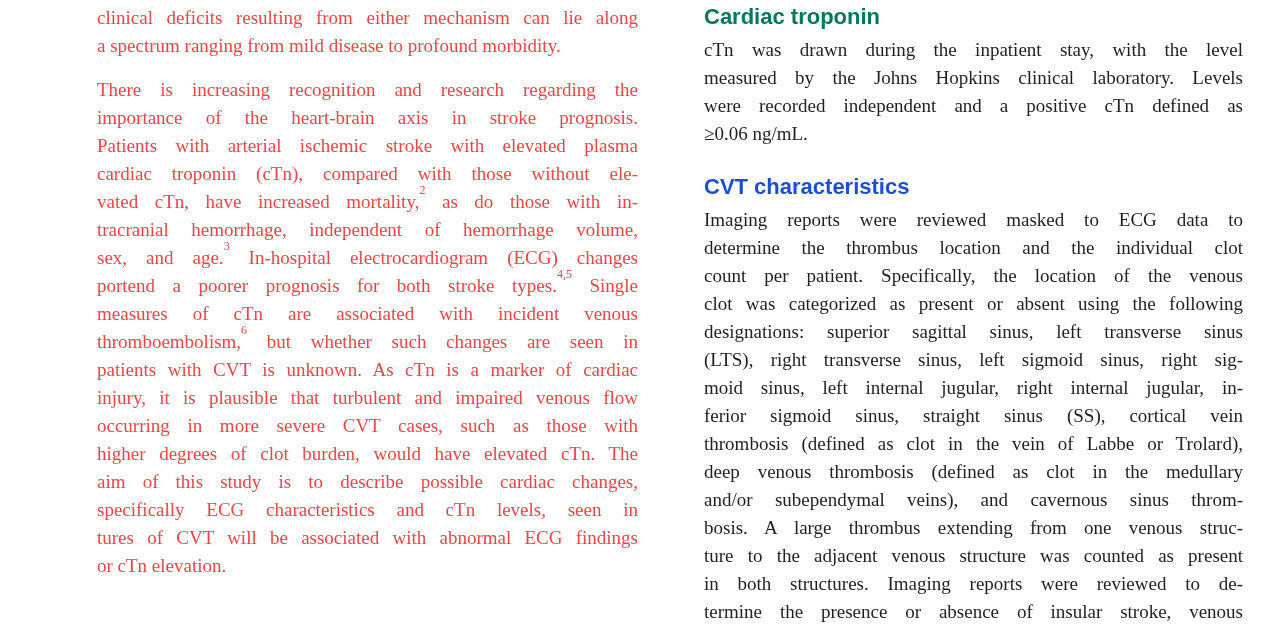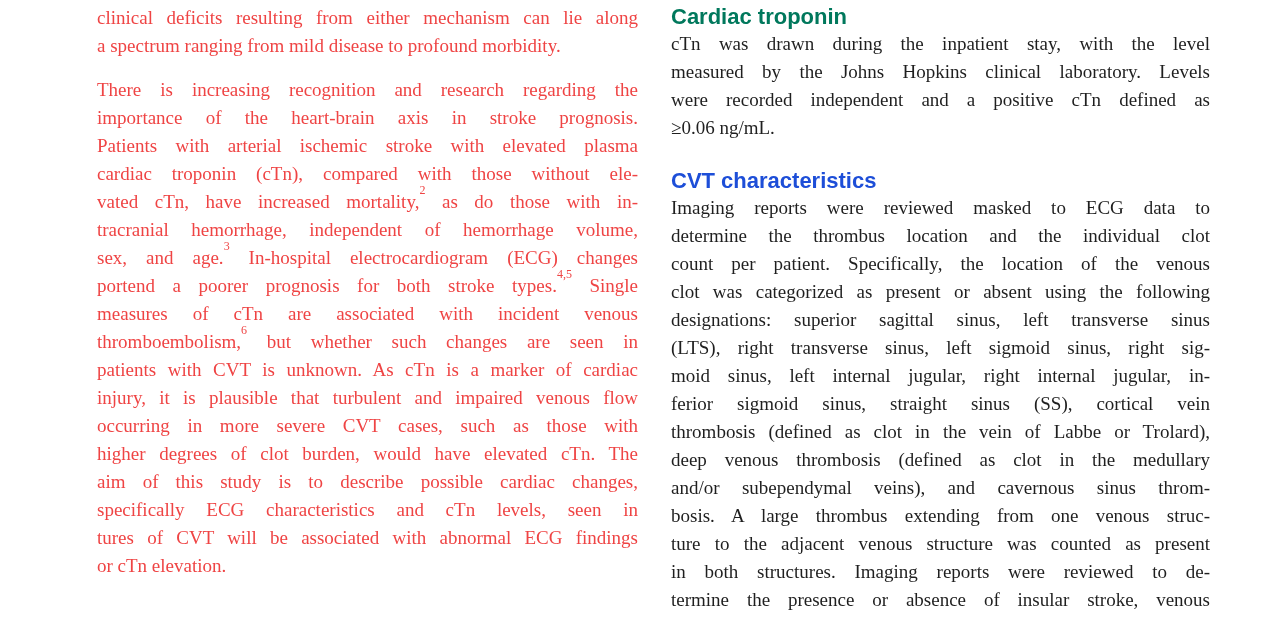--- a/index.html
+++ b/index.html
@@ -15,21 +15,21 @@
     background: #ffffff;
   }
   .col {
     position: absolute;
     top: 4px;
     color: #1f1f1f;
     font-size: 19px;
     line-height: 28px;
   }
   #left-col  { left: 97px;  width: 541px; }
-  #right-col { left: 671px; width: 539px; }
+  #right-col { left: 704px; width: 539px; }
 
   .para { margin: 0; }
   #left-col .para + .para { margin-top: 16px; }
 
   .line {
     text-align: justify;
     text-align-last: justify;
     white-space: normal;
     height: 28px;
   }
@@ -46,21 +46,21 @@
 
   h2.section-heading {
     font-family: "Liberation Sans", sans-serif;
     font-weight: 700;
     font-size: 22px;
     line-height: 26px;
     color: #00785c;
     margin: 0;
     letter-spacing: 0;
   }
-  .section .para { }
+  .section .para { margin-top: 6px; }
   .section + .section { margin-top: 26px; }
 </style>
 </head>
 <body>
 
 <div class="page">
   <div class="col" id="left-col" style="color: #ef4444;">
       <div class="para">
         <div class="line">clinical deficits resulting from either mechanism can lie along</div>
         <div class="line line-end">a spectrum ranging from mild disease to profound morbidity.</div>

